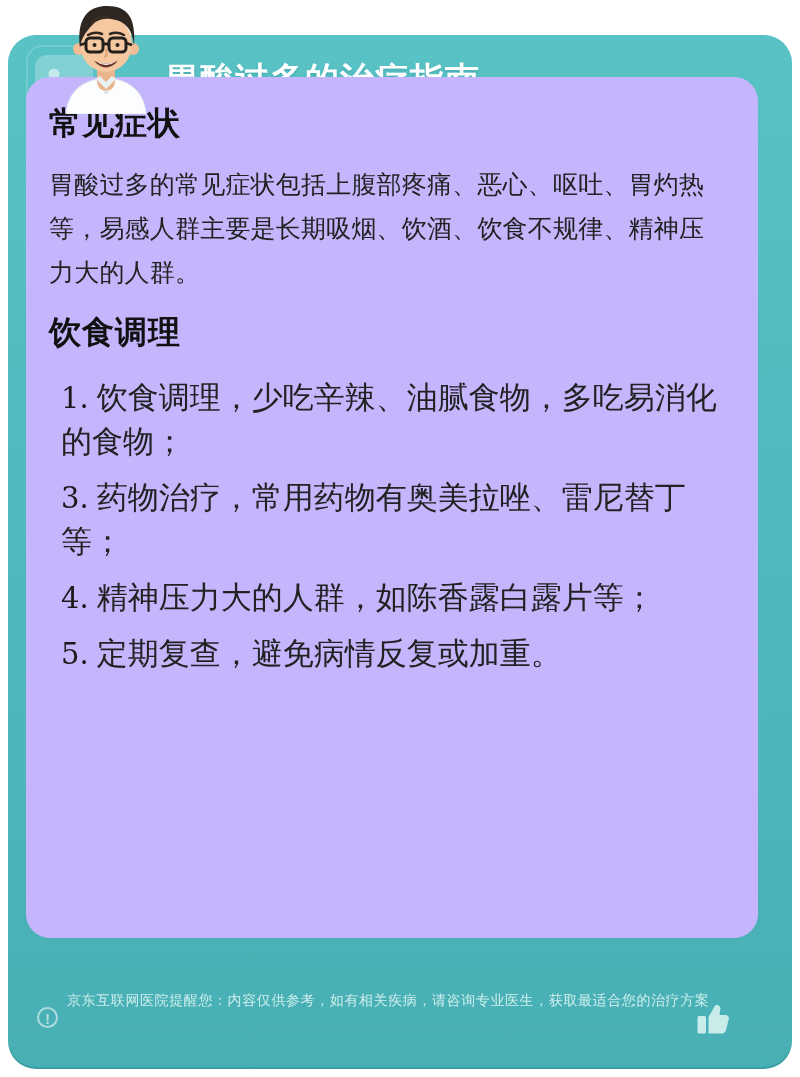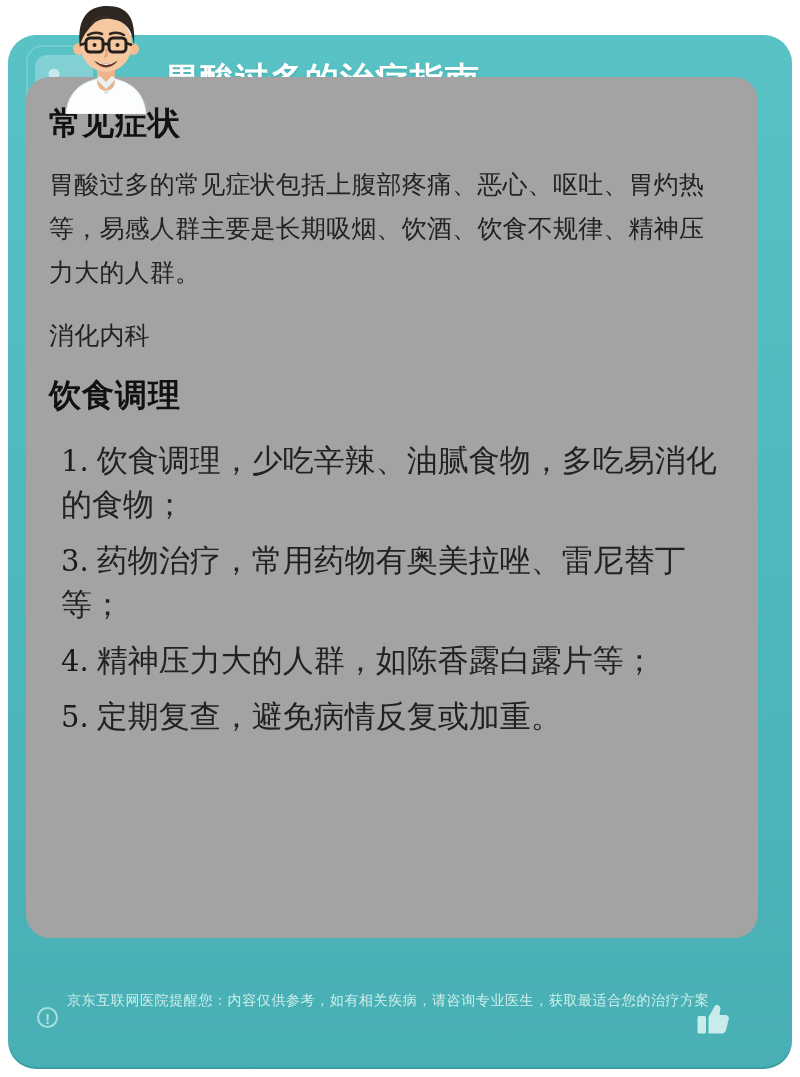--- a/index.html
+++ b/index.html
@@ -30,21 +30,21 @@
     position:absolute;left:157px;top:22px;
     font-size:34px;font-weight:700;color:#ffffff;letter-spacing:1px;
     text-shadow:0 2px 3px rgba(0,90,95,.18);
     white-space:nowrap;
   }
   
   .avatar{position:absolute;left:50px;top:2px;width:112px;height:112px;z-index:5;}
   
   .card{
     position:absolute;left:26px;top:77px;width:732px;height:861px;
-    background:#a3a3a3;border-radius:24px;z-index:2;
+    background:#c4b5fd;border-radius:24px;z-index:2;
     padding:26px 40px 0 23px;box-sizing:border-box;
   }
   .card h2{
     margin:18px 0 0 0;font-size:32px;line-height:40px;font-weight:700;
     color:#111111;letter-spacing:1px;
   }
   .card h2.first{margin-top:0;}
   .card p.body{
     margin:19px 0 0 0;font-size:25px;line-height:44px;color:#222222;
     letter-spacing:0.2px;word-break:normal;
@@ -95,21 +95,20 @@
       <path d="M3 13 h5.5 a1.5 1.5 0 0 1 1.5 1.5 V29 a1.5 1.5 0 0 1 -1.5 1.5 H3 a1.5 1.5 0 0 1 -1.5 -1.5 V14.5 A1.5 1.5 0 0 1 3 13 Z" fill="#c8ecea"></path>
       <path d="M12.5 30.5 V14 l6.2 -10.8 c0.4 -0.8 1.2 -1.2 2 -1.2 c2.2 0 3.9 1.9 3.6 4.1 L23.5 12 h6.2 c2.1 0 3.6 2 3.1 4l-2.9 11.6 c-0.4 1.7 -1.9 2.9 -3.6 2.9 Z" fill="#c8ecea"></path>
     </svg>
   </div>
 </div>
 
 <div class="card">
   <h2 class="first">常见症状</h2>
   <p class="body">胃酸过多的常见症状包括上腹部疼痛、恶心、呕吐、胃灼热等，易感人群主要是长期吸烟、饮酒、饮食不规律、精神压力大的人群。</p>
 
-  <p class="body">消化内科</p>
 
   <h2>饮食调理</h2>
 
   <p class="item firstitem"><span class="num">1.</span><span>饮食调理，少吃辛辣、油腻食物，多吃易消化的食物；</span></p>
   <p class="item"><span class="num">3.</span><span>药物治疗，常用药物有奥美拉唑、雷尼替丁等；</span></p>
   <p class="item"><span class="num">4.</span><span>精神压力大的人群，如陈香露白露片等；</span></p>
   <p class="item"><span class="num">5.</span><span>定期复查，避免病情反复或加重。</span></p>
 </div>
 
 <div class="avatar">

